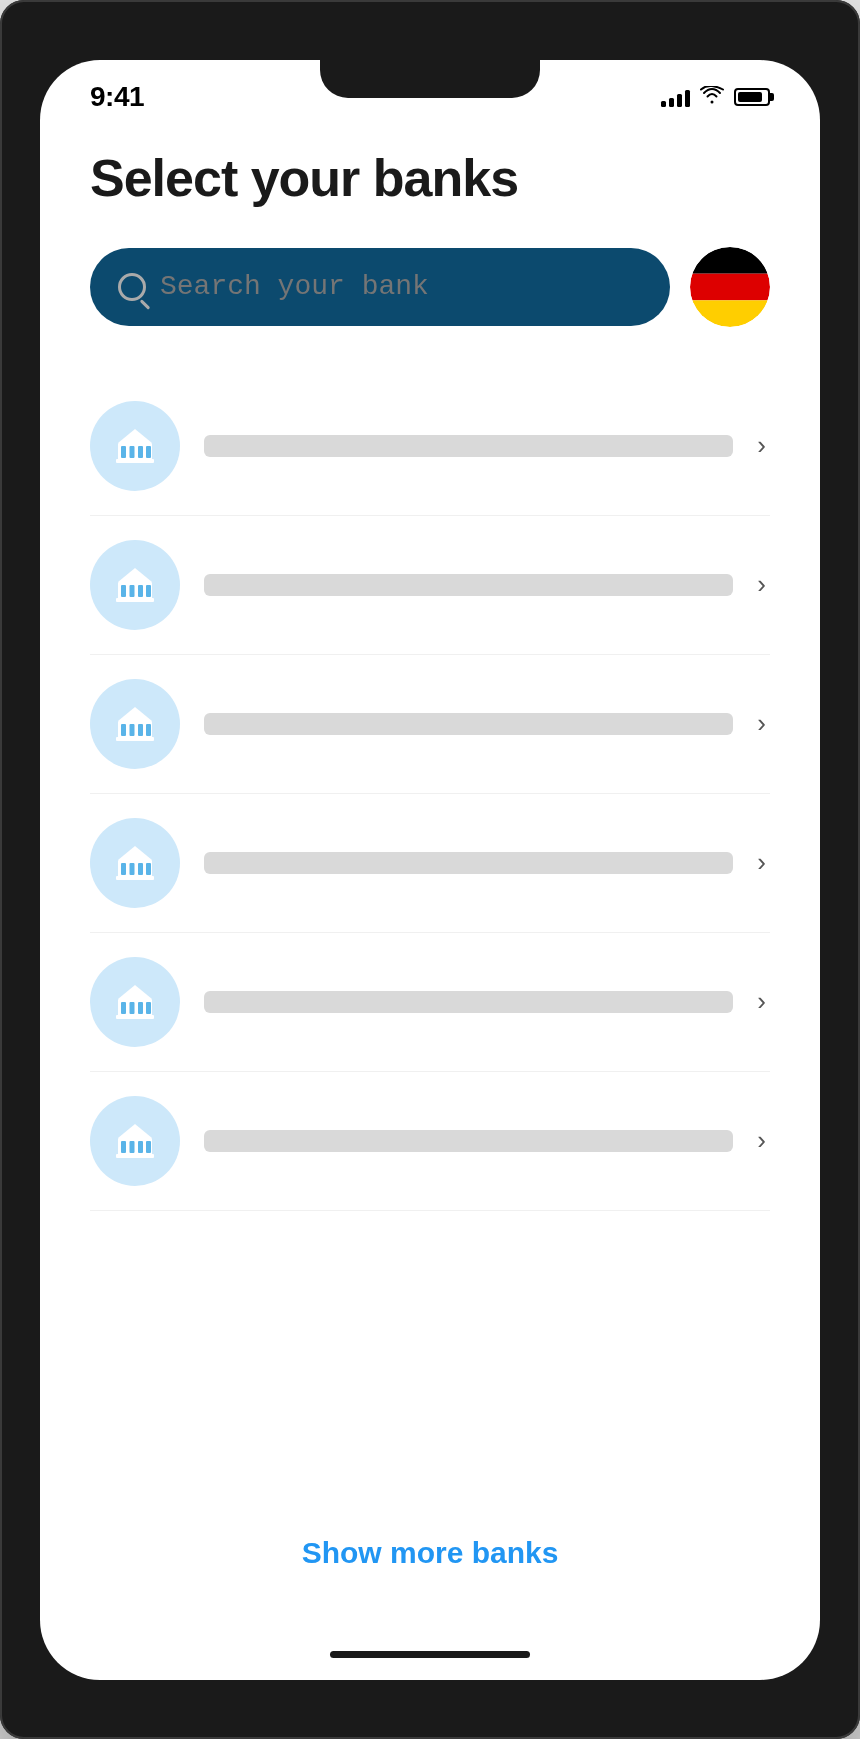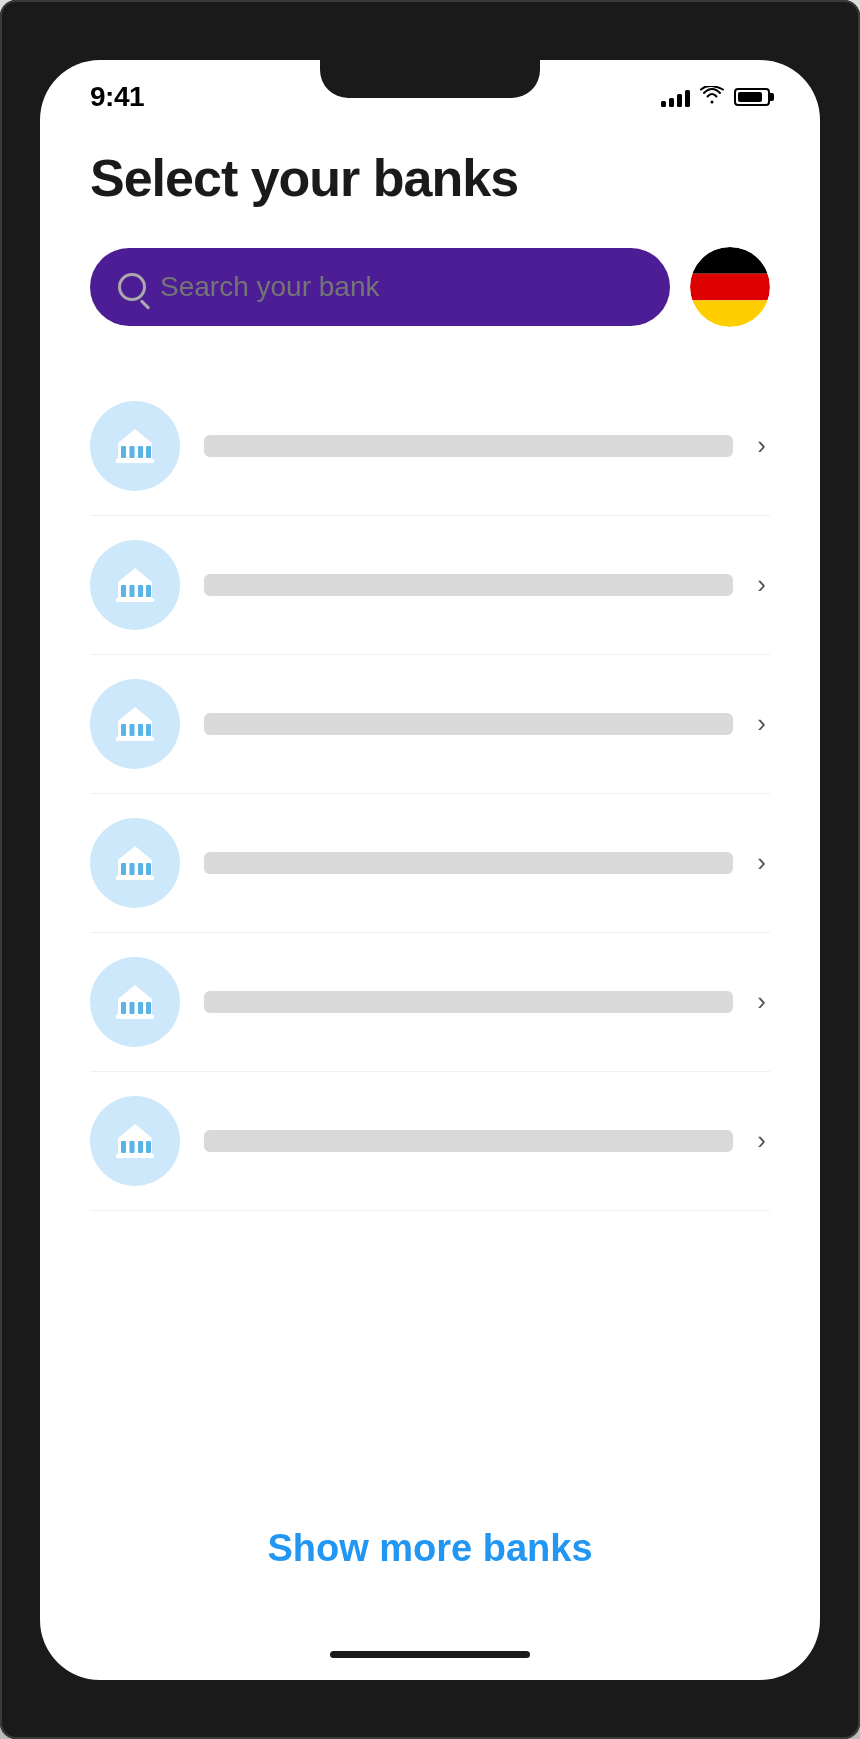--- a/index.html
+++ b/index.html
@@ -8,21 +8,21 @@
       display: flex;
       justify-content: center;
       align-items: center;
       min-height: 100vh;
       font-family: -apple-system, BlinkMacSystemFont, 'SF Pro Display', 'Helvetica Neue', sans-serif;
     }
     .phone-frame {
       width: 860px;
       height: 1739px;
       background: #1a1a1a;
-      border-radius: 16px;
+      border-radius: 24px;
       position: relative;
       display: flex;
       flex-direction: column;
       align-items: center;
       justify-content: center;
       box-shadow: 0 40px 80px rgba(0,0,0,0.4), inset 0 0 0 2px #3a3a3a;
     }
     .phone-screen {
       width: 780px;
       height: 1620px;
@@ -123,25 +123,26 @@
     }
     
     .search-row {
       display: flex;
       align-items: center;
       gap: 20px;
       margin-bottom: 50px;
     }
     .search-container {
       flex: 1;
-      background: #4c1d95;
+      background: #0c4a6e;
       border-radius: 50px;
       display: flex;
       padding: 0 28px;
       height: 78px;
+      font-family: Liberation Mono, monospace;
     }
     .search-icon-wrap {
       margin-right: 14px;
       display: flex;
       align-items: center;
     }
     .search-icon-circle {
       width: 28px;
       height: 28px;
       border: 3px solid #aaa;
@@ -227,21 +228,21 @@
       flex-shrink: 0;
       margin-right: 4px;
     }
     
     .show-more-wrap {
       display: flex;
       justify-content: center;
       padding: 40px 0 20px 0;
     }
     .show-more-btn {
-      font-size: 38px;
+      font-size: 30px;
       font-weight: 600;
       color: #2196f3;
       background: none;
       border: none;
       cursor: pointer;
       font-family: inherit;
     }
     
     .home-indicator {
       height: 50px;

